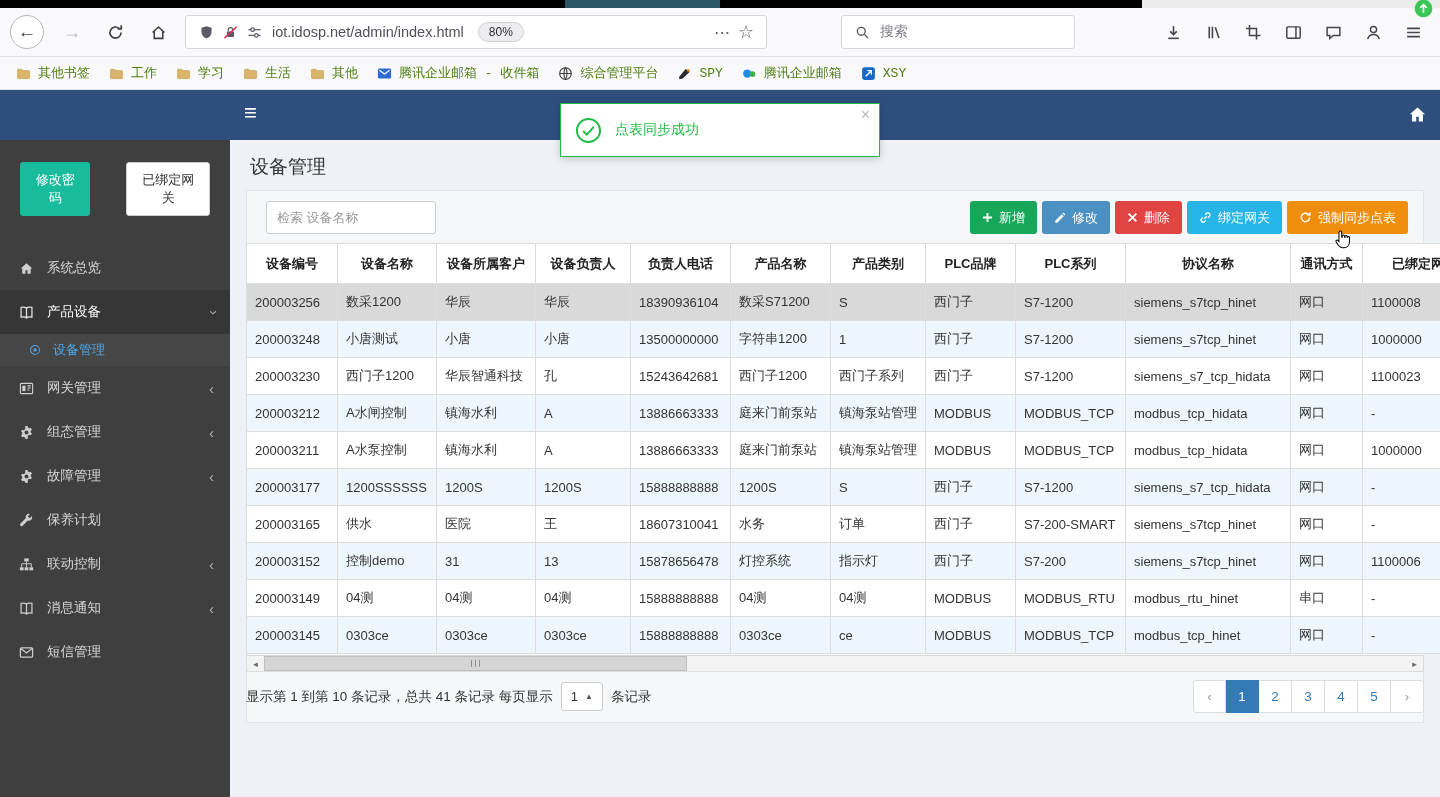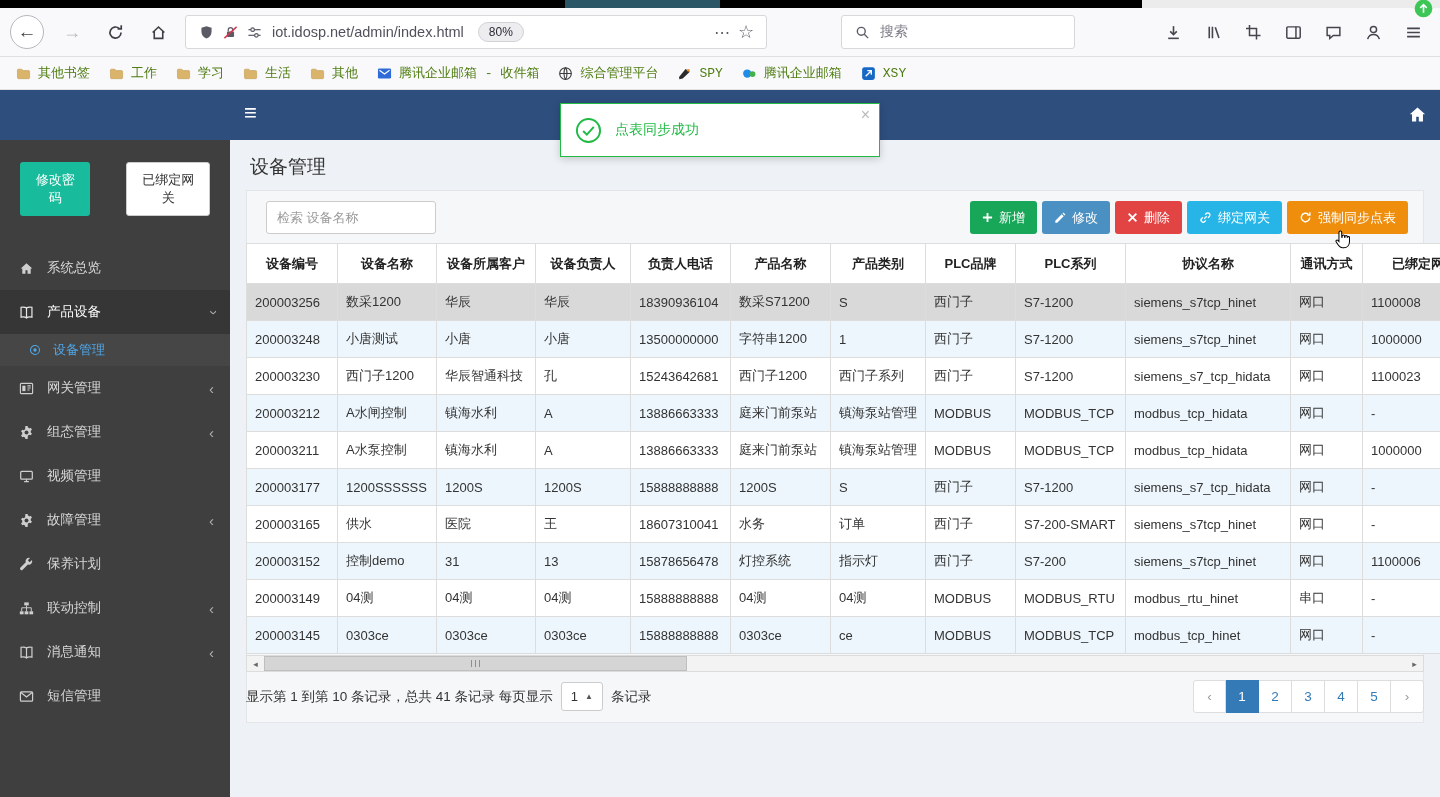--- a/index.html
+++ b/index.html
@@ -359,29 +359,20 @@
             <svg viewBox="0 0 16 16" width="15" height="15" fill="currentColor">
               <path d="M6.8 1h2.4l.3 1.7a5.4 5.4 0 0 1 1.5.9l1.6-.6 1.2 2-1.3 1.1a5.5 5.5 0 0 1 0 1.8l1.3 1.1-1.2 2-1.6-.6a5.4 5.4 0 0 1-1.5.9L9.2 15H6.8l-.3-1.7a5.4 5.4 0 0 1-1.5-.9l-1.6.6-1.2-2 1.3-1.1a5.5 5.5 0 0 1 0-1.8L2.2 7l1.2-2 1.6.6a5.4 5.4 0 0 1 1.5-.9z"></path>
               <circle cx="8" cy="8" r="2.1" fill="#3f3f3f"></circle>
             </svg>
           </span>
           <span class="m-label">组态管理</span>
           <span class="m-chev">‹</span>
         </div>
         <div class="m-item">
           <span class="m-ic">
-            <svg viewBox="0 0 16 16" width="15" height="15" fill="none" stroke="currentColor" stroke-width="1.3">
-              <rect x="1.8" y="2.6" width="12.4" height="8.2" rx="1"></rect>
-              <path d="M5.5 13.4h5M8 10.8v2.6"></path>
-            </svg>
-          </span>
-          <span class="m-label">视频管理</span>
-        </div>
-        <div class="m-item">
-          <span class="m-ic">
             <svg viewBox="0 0 16 16" width="15" height="15" fill="currentColor">
               <path d="M6.8 1h2.4l.3 1.7a5.4 5.4 0 0 1 1.5.9l1.6-.6 1.2 2-1.3 1.1a5.5 5.5 0 0 1 0 1.8l1.3 1.1-1.2 2-1.6-.6a5.4 5.4 0 0 1-1.5.9L9.2 15H6.8l-.3-1.7a5.4 5.4 0 0 1-1.5-.9l-1.6.6-1.2-2 1.3-1.1a5.5 5.5 0 0 1 0-1.8L2.2 7l1.2-2 1.6.6a5.4 5.4 0 0 1 1.5-.9z"></path>
               <circle cx="8" cy="8" r="2.1" fill="#3f3f3f"></circle>
             </svg>
           </span>
           <span class="m-label">故障管理</span>
           <span class="m-chev">‹</span>
         </div>
         <div class="m-item">
           <span class="m-ic">

